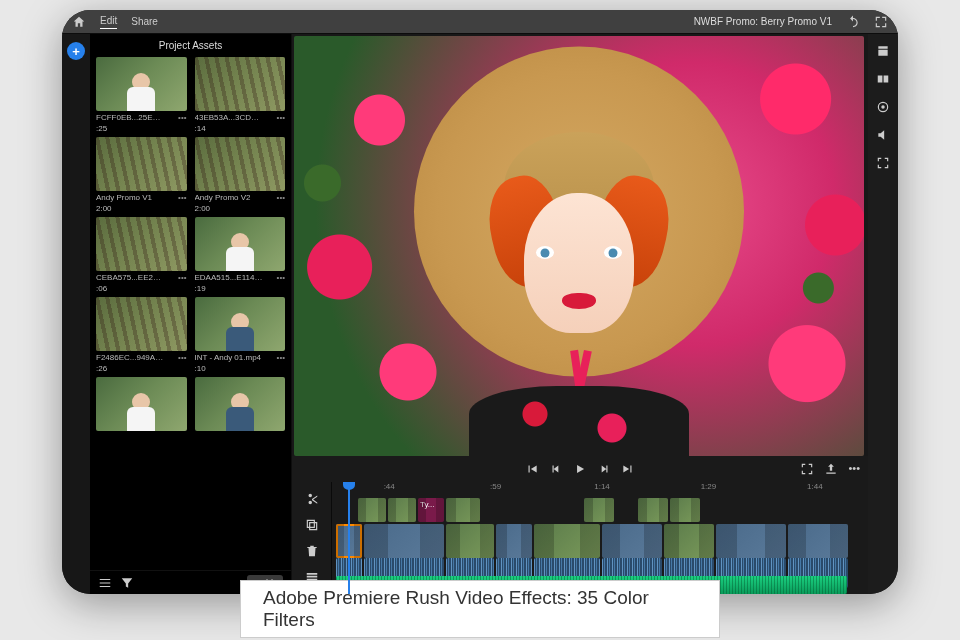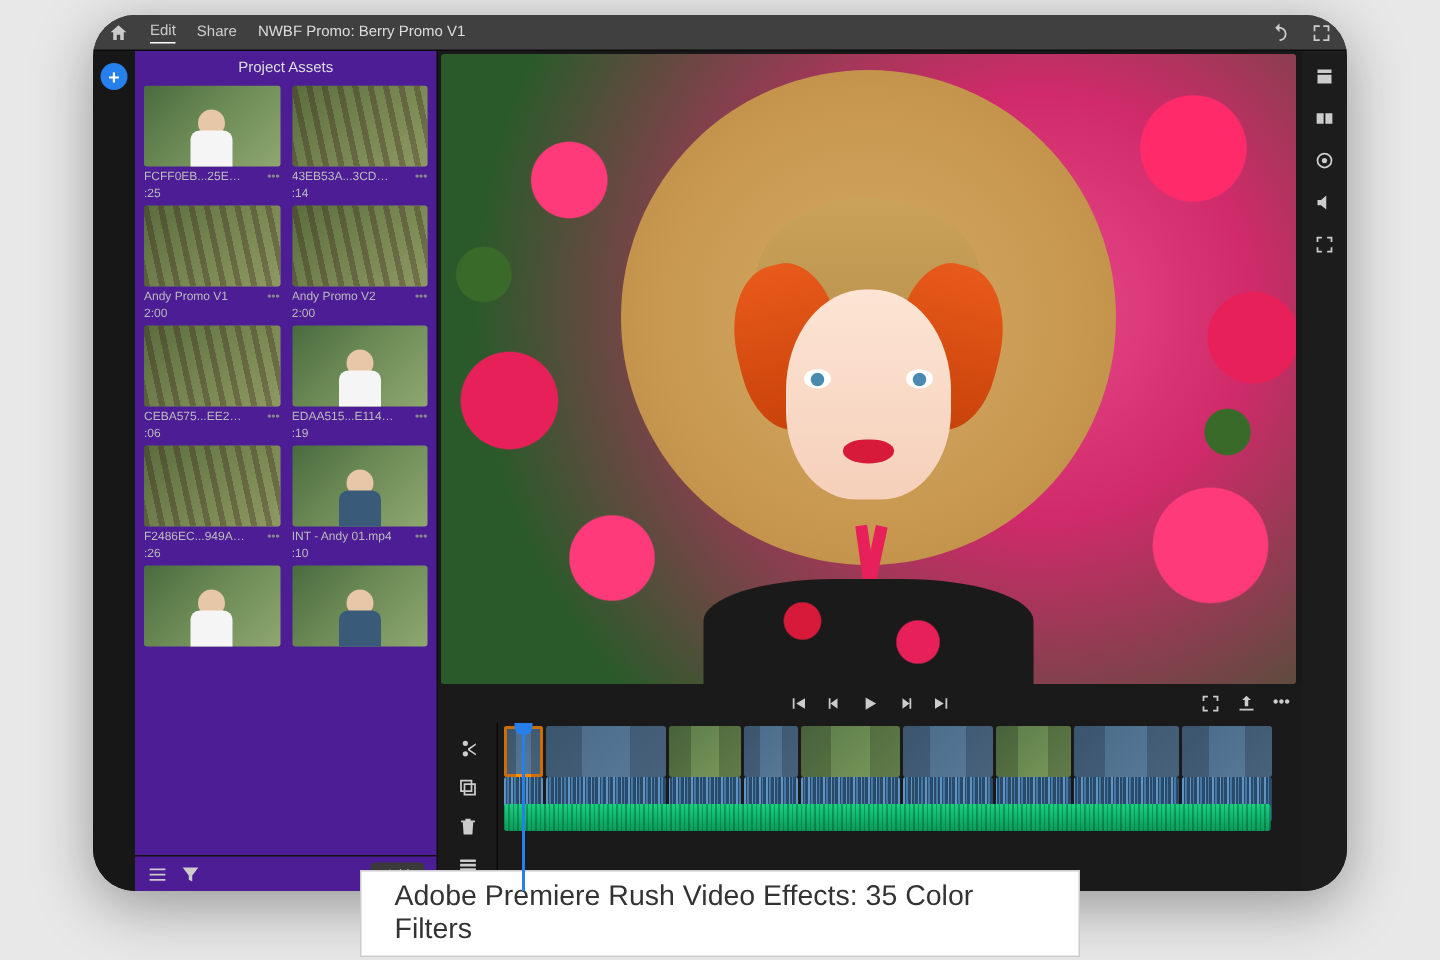--- a/index.html
+++ b/index.html
@@ -1,25 +1,25 @@
 <!DOCTYPE html>
 <html><head>
 <meta charset="utf-8">
 <style>
 *{box-sizing:border-box;margin:0;padding:0;font-family:-apple-system,BlinkMacSystemFont,'Segoe UI',sans-serif}
 body{background:#e8e8e8;width:960px;height:640px;overflow:hidden;position:relative}
 .app{position:absolute;left:62px;top:10px;width:836px;height:584px;background:#1c1c1c;border-radius:28px;box-shadow:0 10px 40px rgba(0,0,0,.35);overflow:hidden;display:flex;flex-direction:column}
 .topbar{height:24px;display:flex;align-items:center;padding:0 10px;color:#ccc;font-size:10px;gap:14px;background:#404040;border-bottom:1px solid #0c0c0c}
-.topbar .title{flex:1;text-align:left;color:#ddd}
+.topbar .title{flex:1;text-align:right;color:#ddd}
 .tab{cursor:pointer}.tab.active{border-bottom:1.5px solid #fff;padding-bottom:2px}
 .icon{width:14px;height:14px;fill:#ccc}
 .body{flex:1;display:flex;overflow:hidden}
 .col-add{width:28px;background:#171717;display:flex;justify-content:center;padding-top:8px}
 .plus{width:18px;height:18px;border-radius:50%;background:#2680eb;color:#fff;display:flex;align-items:center;justify-content:center;font-size:13px;font-weight:bold}
-.assets{width:202px;background:#4c1d95;display:flex;flex-direction:column;border-right:1px solid #0e0e0e}
+.assets{width:202px;background:#000000;display:flex;flex-direction:column;border-right:1px solid #0e0e0e}
 .assets-hdr{text-align:center;font-size:10px;color:#ddd;padding:6px 0}
 .assets-grid{flex:1;overflow:hidden;padding:0 6px}
 .arow{display:flex;gap:8px;margin-bottom:4px}
 .asset{flex:1;display:flex;flex-direction:column}
 .thumb{width:100%;height:54px;border-radius:2px;background:linear-gradient(135deg,#4a6b3f 0%,#6b8a55 45%,#8fa76f 100%);position:relative;overflow:hidden}
 .thumb.field::after{content:"";position:absolute;inset:0;background:repeating-linear-gradient(78deg,rgba(80,50,30,.45) 0 4px,rgba(140,110,60,.25) 4px 10px)}
 .thumb.person::before{content:"";position:absolute;left:50%;top:30%;width:18px;height:18px;border-radius:50%;background:#e8c6a8;transform:translateX(-50%)}
 .thumb.person::after{content:"";position:absolute;left:50%;top:55%;width:28px;height:30px;background:#3a5a7a;border-radius:6px 6px 0 0;transform:translateX(-50%)}
 .thumb.white::after{background:#f5f5f5}
 .meta{display:flex;justify-content:space-between;align-items:center;font-size:8px;color:#bbb;padding-top:2px}
@@ -262,20 +262,39 @@
               <path d="M4 4h12v12H4zM8 8h12v12H8z" fill="none" stroke="#ccc" stroke-width="2"></path>
             </svg>
      <svg class="icon" viewBox="0 0 24 24">
               <path d="M6 7h12l-1 14H7zM9 3h6v2H9zM4 5h16v2H4z"></path>
             </svg>
      <svg class="icon" viewBox="0 0 24 24">
               <path d="M3 5h18v3H3zM3 10h18v3H3zM3 15h18v3H3z"></path>
             </svg>
     </div>
     <div class="playhead"></div>
+    <div class="ruler">
+     <span>:44</span>
+            <span>:59</span>
+            <span>1:14</span>
+            <span>1:29</span>
+            <span>1:44</span>
+    </div>
+    <div class="track" style="height:24px">
+     <div style="width:20px"></div>
+     <div class="clip" style="width:28px"></div>
+     <div class="clip" style="width:28px"></div>
+     <div class="clip title" style="width:26px;color:#fff;font-size:8px;padding:2px">Ty...</div>
+     <div class="clip" style="width:34px"></div>
+     <div style="width:100px"></div>
+     <div class="clip" style="width:30px"></div>
+     <div style="width:20px"></div>
+     <div class="clip" style="width:30px"></div>
+     <div class="clip" style="width:30px"></div>
+    </div>
     <div class="track">
      <div class="clip sel person" style="width:26px"></div>
      <div class="clip person" style="width:80px"></div>
      <div class="clip" style="width:48px"></div>
      <div class="clip person" style="width:36px"></div>
      <div class="clip" style="width:66px"></div>
      <div class="clip person" style="width:60px"></div>
      <div class="clip" style="width:50px"></div>
      <div class="clip person" style="width:70px"></div>
      <div class="clip person" style="width:60px"></div>

